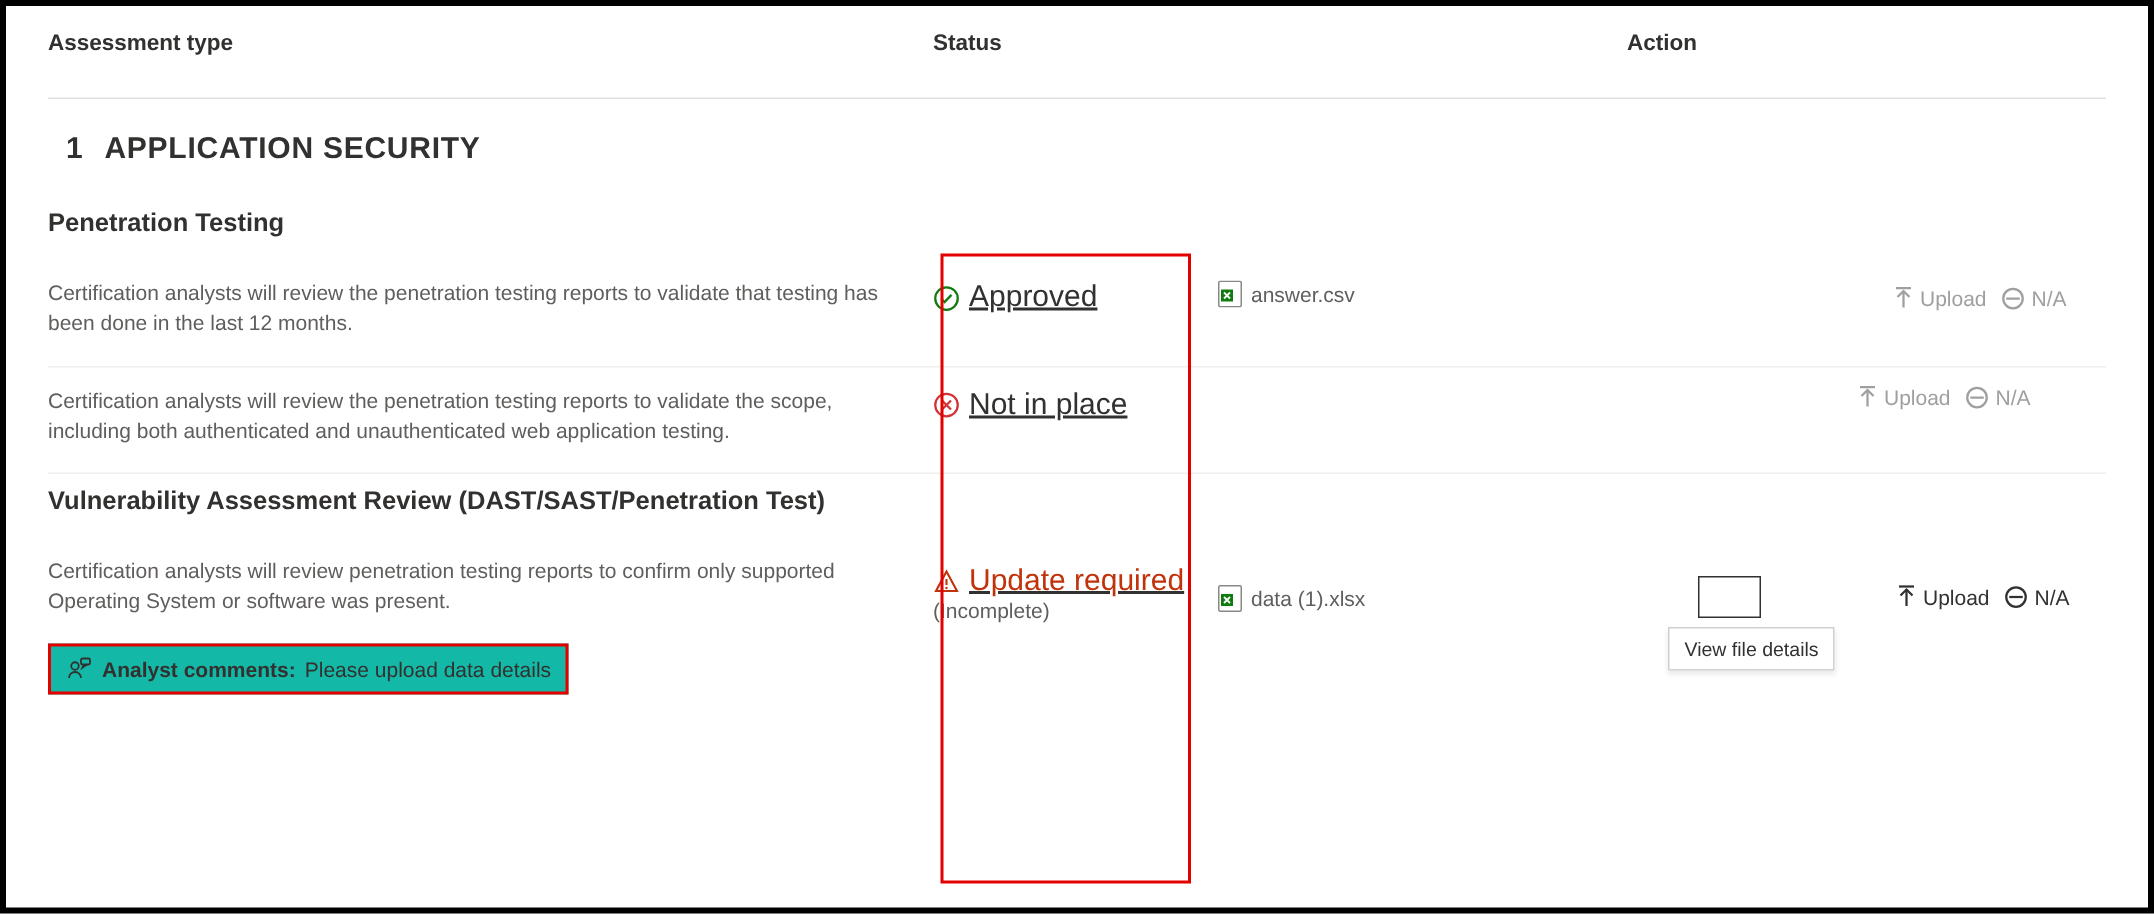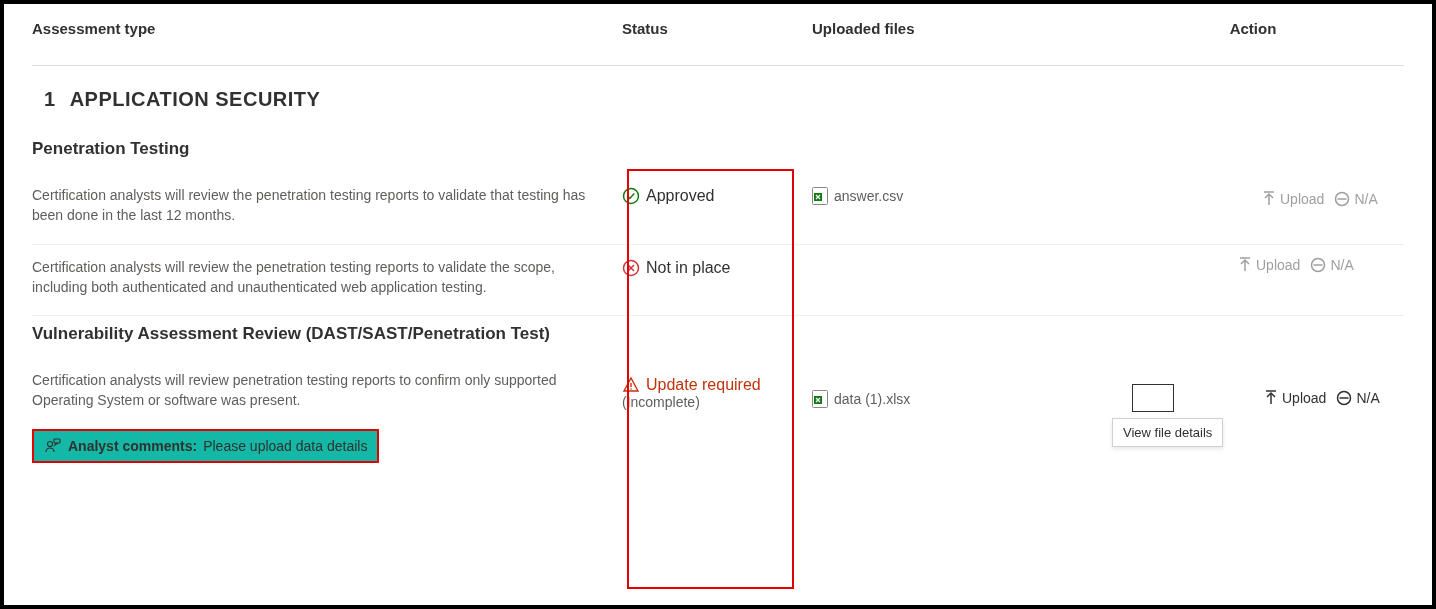--- a/index.html
+++ b/index.html
@@ -52,22 +52,23 @@
   .desc {
     font-size: 14px;
     color: #605e5c;
     line-height: 1.45;
     max-width: 560px;
   }
   .status {
     display: flex;
     align-items: center;
     gap: 6px;
-    font-size: 16px;
+    font-size: 20px;
     padding-top: 2px;
+    text-decoration: underline;
   }
   .status-sub {
     font-size: 14px;
     color: #605e5c;
     margin-top: 0;
   }
   .status-orange { color: #c1330b; }
   .status-text { color: #323130; }
 
   .file {
@@ -137,21 +138,20 @@
   svg { display: block; }
 </style>
 </head>
 <body>
 
 <div class="page">
 
   <div class="header-row">
     <div class="col-assessment">Assessment type</div>
     <div class="col-status">Status</div>
-    <div class="col-files">Uploaded files</div>
     <div class="col-action">Action</div>
   </div>
 
   <div class="section-title">
     <span class="num">1</span><span>APPLICATION SECURITY</span>
   </div>
 
   <div class="highlight-status" style="left:623px; top:165px; width:167px; height:420px;"></div>
 
   <div class="subsection-title">Penetration Testing</div>

